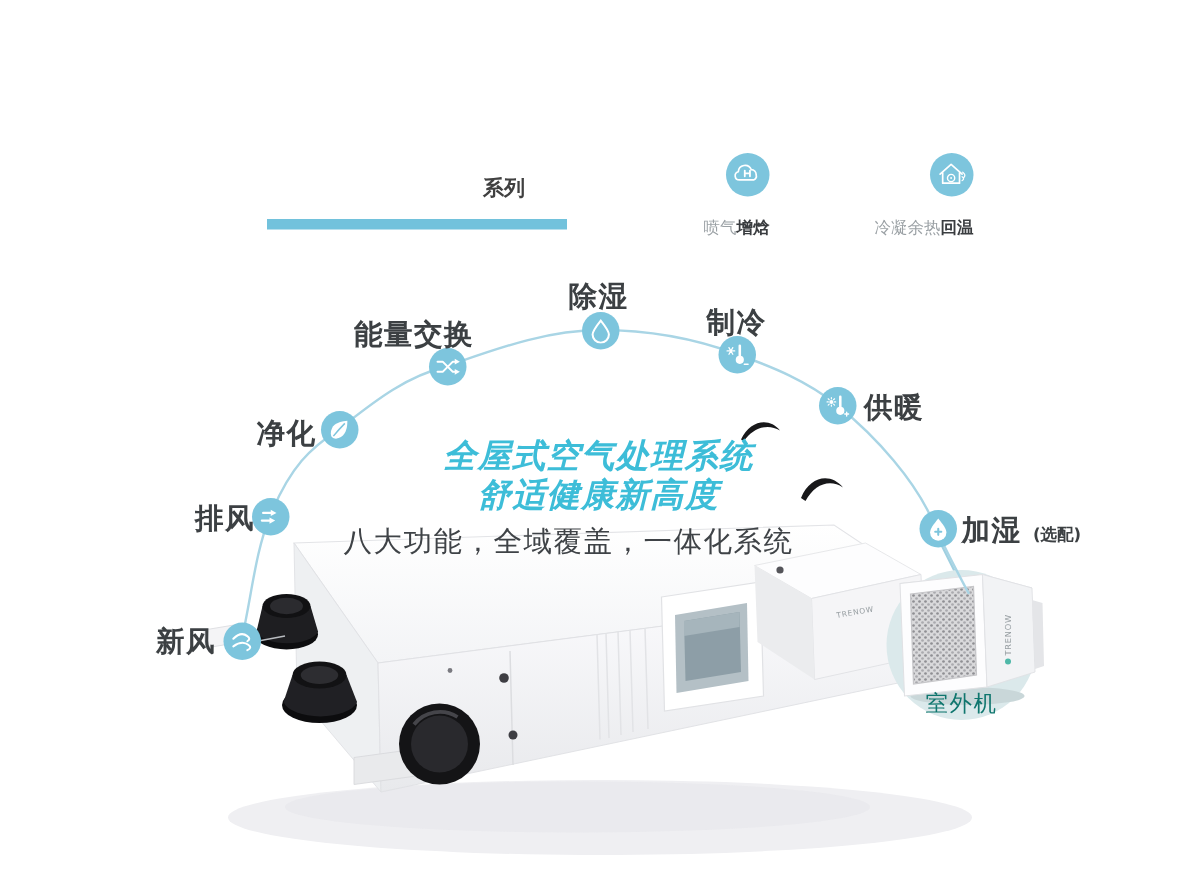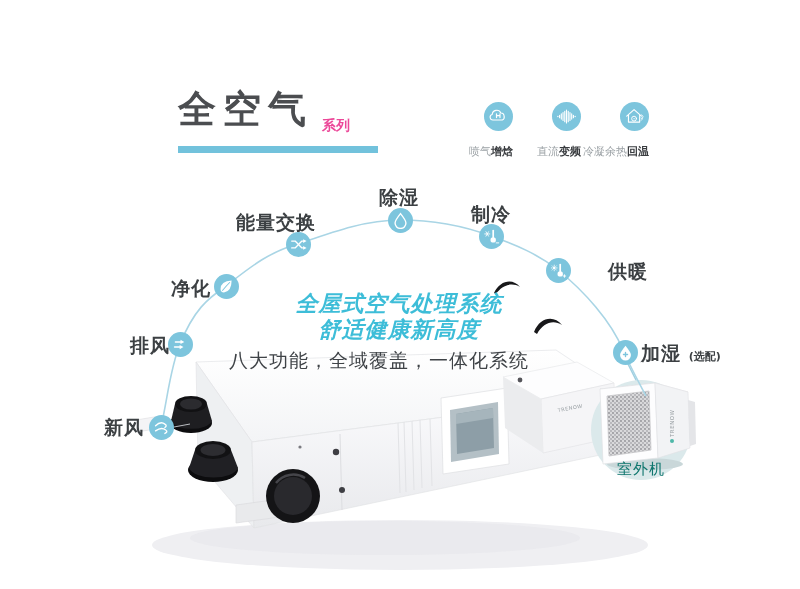--- a/index.html
+++ b/index.html
@@ -1,21 +1,21 @@
 <!DOCTYPE html>
 <html><head>
 <meta charset="utf-8">
 <style>
   html,body{margin:0;padding:0;background:#fff;}
   .canvas{position:relative;width:800px;height:589px;background:#ffffff;overflow:hidden;
           font-family:"DejaVu Sans","Liberation Sans",sans-serif;}
   
   .title{position:absolute;left:178px;top:90px;font-size:38px;font-weight:900;
          color:#4b4d50;letter-spacing:7px;line-height:1;}
-  .series{position:absolute;left:322px;top:117px;font-size:14px;font-weight:700;color:#ec4899;}
+  .series{position:absolute;left:322px;top:117px;font-size:14px;font-weight:700;color:#404040;}
   .title-bar{position:absolute;left:178px;top:146px;width:200px;height:7px;background:#72c2dc;}
   
   .badge{position:absolute;width:96px;top:102px;display:flex;flex-direction:column;align-items:flex-end;}
   .badge-1{left:417px;} .badge-2{left:485px;} .badge-3{left:553px;}
   .badge .circle{width:29px;height:29px;border-radius:50%;background:#7dc5dd;
                  display:flex;align-items:center;justify-content:center;}
   .badge .lbl{margin-top:13px;font-size:11px;white-space:nowrap;}
   .badge .lt{color:#9ba1a5;font-weight:400;}
   .badge .bd{color:#3a3d40;font-weight:700;}
   
@@ -23,21 +23,21 @@
              display:flex;align-items:center;justify-content:center;z-index:4;}
   .feat-label{position:absolute;font-size:19px;font-weight:600;color:#3c4043;
               white-space:nowrap;z-index:4;letter-spacing:1px;}
   .feat-label .suffix{font-size:11px;font-weight:700;letter-spacing:0;text-align:right;}
   
   .fi-0{left:149px;top:415px;} .fi-1{left:168px;top:332px;} .fi-2{left:214px;top:274px;}
   .fi-3{left:286px;top:232px;} .fi-4{left:388px;top:208px;} .fi-5{left:479px;top:224px;}
   .fi-6{left:546px;top:258px;} .fi-7{left:613px;top:340px;}
   .fl-0{left:104px;top:415px;} .fl-1{left:130px;top:333px;} .fl-2{left:171px;top:276px;}
   .fl-3{left:236px;top:210px;} .fl-4{left:379px;top:185px;} .fl-5{left:471px;top:202px;}
-  .fl-6{left:576px;top:259px;margin-left:32px;} .fl-7{left:641px;top:341px;}
+  .fl-6{left:576px;top:259px;} .fl-7{left:641px;top:341px;}
   
   .slogan1,.slogan2{position:absolute;left:249px;width:300px;text-align:center;
         color:#3dbdd8;font-size:22px;font-weight:800;font-style:italic;letter-spacing:1px;z-index:3;}
   .slogan1{top:289px;} .slogan2{top:315px;}
   .slogan3{position:absolute;left:229px;top:348px;width:340px;
         color:#3f4347;font-size:19px;font-weight:500;letter-spacing:1px;z-index:3;}
   
   .outdoor-label{position:absolute;left:601px;top:460px;width:80px;text-align:center;
         font-size:15px;color:#0f766e;font-weight:500;z-index:4;letter-spacing:1px;}
   .scene{position:absolute;left:0;top:0;z-index:1;}
@@ -141,41 +141,31 @@
       <text transform="translate(674,437) rotate(-90)" font-size="5.5" letter-spacing="0.5" fill="#969da1">TRENOW</text>
       <circle cx="672" cy="441" r="2" fill="#4fb8a8"></circle>
     </g>
 
     <path d="M161,427 C168,396 170,369 180,344 C194,310 207,299 226,286 C248,269 268,252 298,244
              C330,233 364,220 400,220 C436,220 464,226 491,236 C516,245 538,254 558,270
              C584,291 611,321 623,350 C629,364 638,381 646,396" stroke="#a9d5e5" stroke-width="1.6" fill="none"></path>
     <line x1="174" y1="427" x2="190" y2="424" stroke="#b9bcc0" stroke-width="1"></line>
   </svg>
 
-  <div class="title">全空气</div>
   <div class="series">系列</div>
   <div class="title-bar"></div>
 
   <div class="badge badge-1">
     <div class="circle">
       <svg width="19" height="19" viewBox="-11 -11 22 22" stroke="#fff" fill="none" stroke-linecap="round" stroke-linejoin="round">
         <path d="M-6.5,4 a3.2,3.2 0 0 1 -0.8,-6.3 a5.2,5.2 0 0 1 10,-1.7 a4,4 0 0 1 3.8,4 a3.4,3.4 0 0 1 -2,4 Z" stroke-width="1.3"></path>
         <path d="M-2.3,-3.2 V1.2 M1.7,-3.2 V1.2 M-2.3,-1 H1.7" stroke-width="1.4"></path>
       </svg>
     </div>
     <div class="lbl"><span class="lt">喷气</span><span class="bd">增焓</span></div>
-  </div>
-  <div class="badge badge-2">
-    <div class="circle">
-      <svg width="19" height="19" viewBox="-11 -11 22 22" stroke="#fff" fill="none" stroke-linecap="round">
-        <path d="M-8,-1.5 V1.5 M-6,-3 V3 M-4,-4.5 V4.5 M-2,-6 V6 M0,-7.5 V7.5 M2,-6 V6 M4,-4.5 V4.5 M6,-3 V3 M8,-1.5 V1.5" stroke-width="1.3"></path>
-        <path d="M-10,0 h0.01 M10,0 h0.01" stroke-width="1.6"></path>
-      </svg>
-    </div>
-    <div class="lbl"><span class="lt">直流</span><span class="bd">变频</span></div>
   </div>
   <div class="badge badge-3">
     <div class="circle">
       <svg width="19" height="19" viewBox="-11 -11 22 22" stroke="#fff" fill="none" stroke-linecap="round" stroke-linejoin="round">
         <path d="M-9,-0.5 L-0.5,-8 L8,-0.5" stroke-width="1.3"></path>
         <path d="M-7,-1.5 V6.5 H6 V-1.5" stroke-width="1.3"></path>
         <circle cx="-0.5" cy="2.5" r="2.8" stroke-width="1.1"></circle>
         <circle cx="-0.5" cy="2.5" r="0.7" fill="#fff" stroke="none"></circle>
         <path d="M8,1.5 q2.3,1.5 0,3 M8.5,-2 q3,2.2 0.5,4.5" stroke-width="1"></path>
       </svg>

